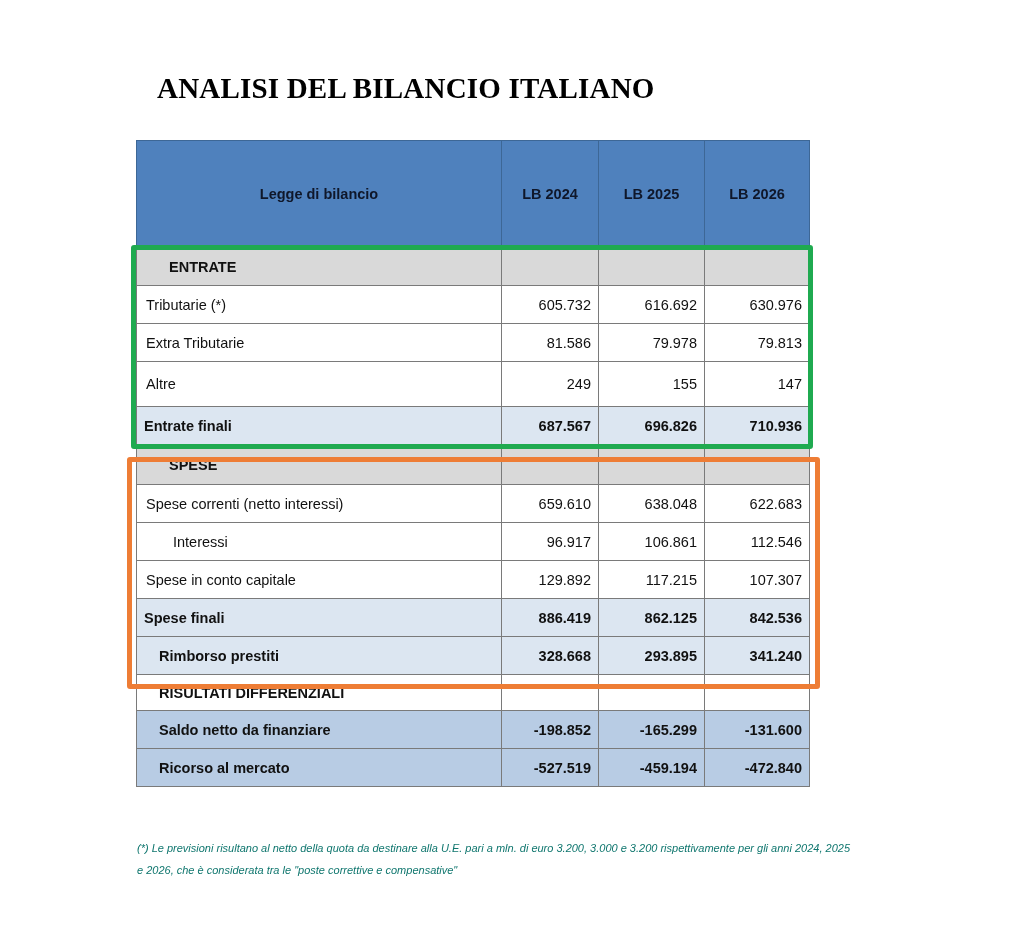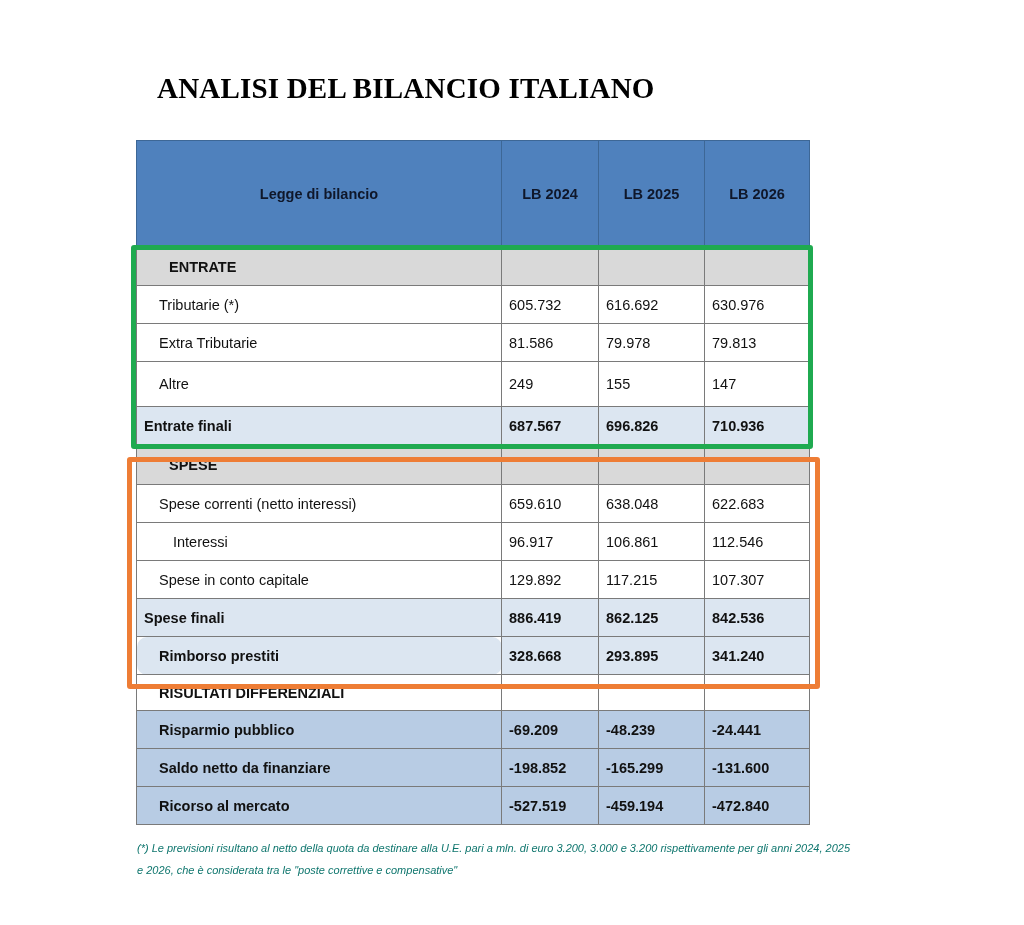--- a/index.html
+++ b/index.html
@@ -4,29 +4,29 @@
 <style>
   html, body { margin: 0; padding: 0; background: #ffffff; }
   body { width: 1024px; height: 925px; position: relative; overflow: hidden; font-family: "Liberation Sans", sans-serif; color: #111; }
   .title { position: absolute; left: 157px; top: 72px; font-family: "Liberation Serif", serif; font-weight: bold; font-size: 29px; letter-spacing: 0.2px; color: #000; white-space: nowrap; }
   table.budget { position: absolute; left: 136px; top: 140px; border-collapse: collapse; table-layout: fixed; width: 673px; }
   table.budget td, table.budget th { border: 1px solid #7a7a7a; font-size: 14.5px; padding: 0 7px; box-sizing: border-box; }
   col.c0 { width: 365px; } col.c1 { width: 97px; } col.c2 { width: 106px; } col.c3 { width: 105px; }
   tr.head th { background: #4f81bd; color: #0f172a; font-weight: bold; height: 107px; text-align: center; font-size: 14.5px; border-color: #3d6796; }
   tr.section td { background: #d9d9d9; font-weight: bold; height: 38px; padding-left: 32px; }
   tr.item td { background: #ffffff; height: 38px; }
-  tr.item td.lbl { padding-left: 22px; }
+  tr.item td.lbl { padding-left: 9px; }
   tr.item td.lbl.indent2 { padding-left: 36px; }
   tr.total td { background: #dce6f1; font-weight: bold; height: 38px; }
-  tr.total td.lbl.indent { padding-left: 22px; border-radius: 10px; }
+  tr.total td.lbl.indent { padding-left: 22px; }
   tr.results-head td { background: #ffffff; font-weight: bold; height: 36px; }
   tr.results-head td.lbl { padding-left: 22px; }
   tr.result td { background: #b8cce4; font-weight: bold; height: 38px; }
   tr.result td.lbl { padding-left: 22px; }
-  td.num { text-align: left; margin-top: 24px; }
+  td.num { text-align: right; margin-top: 24px; }
   .hl-green { position: absolute; left: 131px; top: 245px; width: 682px; height: 204px; border: 5px solid #1faa50; border-radius: 3px; box-sizing: border-box; pointer-events: none; }
   .hl-orange { position: absolute; left: 127px; top: 457px; width: 693px; height: 232px; border: 5px solid #ee7d35; border-radius: 3px; box-sizing: border-box; pointer-events: none; }
   .footnote { position: absolute; left: 137px; top: 837px; width: 720px; font-style: italic; font-size: 11px; line-height: 22px; color: #0f766e; }
 </style>
 </head>
 <body>
 
 <div class="title">ANALISI DEL BILANCIO ITALIANO</div>
 
 <table class="budget">
@@ -112,26 +112,20 @@
     <td class="num">341.240</td>
   </tr>
 
   <tr class="results-head">
     <td class="lbl">RISULTATI DIFFERENZIALI</td>
     <td></td>
         <td></td>
         <td></td>
   </tr>
   <tr class="result">
-    <td class="lbl">Risparmio pubblico</td>
-    <td class="num">-69.209</td>
-    <td class="num">-48.239</td>
-    <td class="num">-24.441</td>
-  </tr>
-  <tr class="result">
     <td class="lbl">Saldo netto da finanziare</td>
     <td class="num">-198.852</td>
     <td class="num">-165.299</td>
     <td class="num">-131.600</td>
   </tr>
   <tr class="result">
     <td class="lbl">Ricorso al mercato</td>
     <td class="num">-527.519</td>
     <td class="num">-459.194</td>
     <td class="num">-472.840</td>

